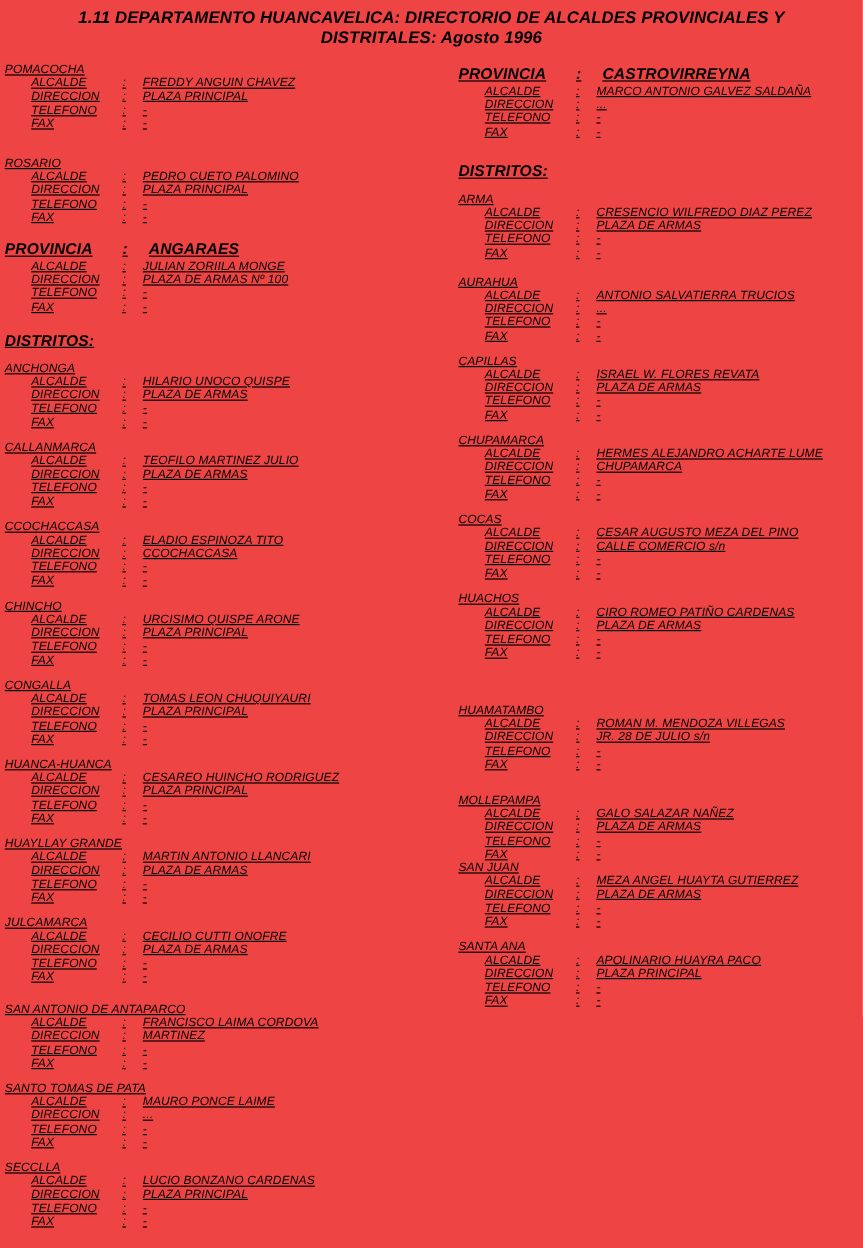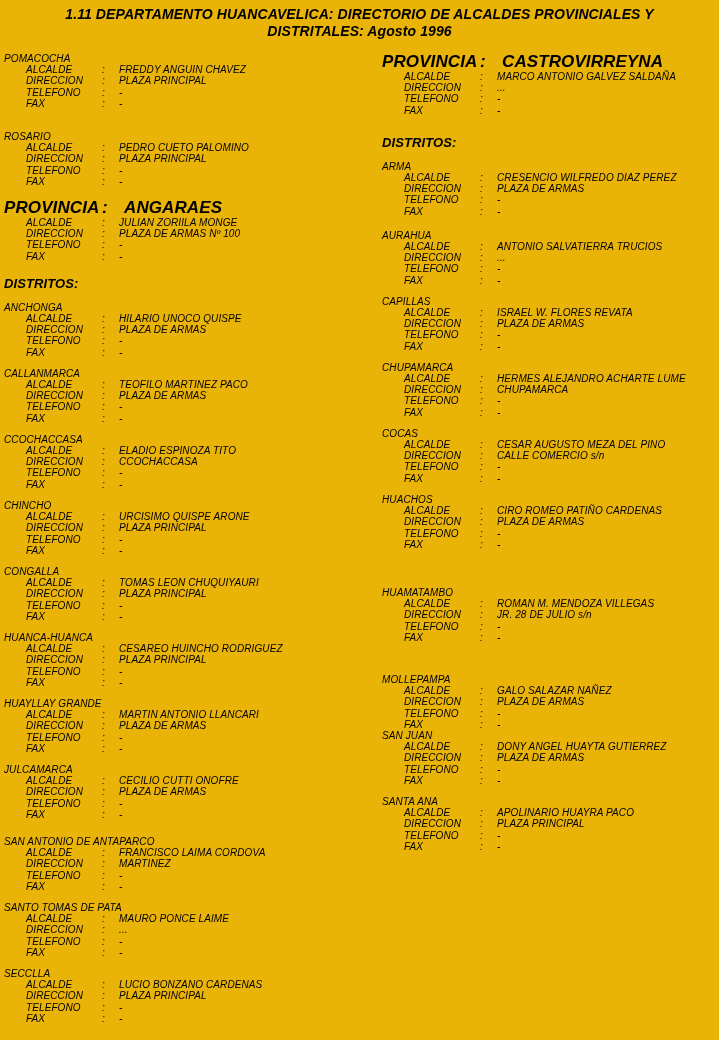--- a/index.html
+++ b/index.html
@@ -1,35 +1,35 @@
 <!DOCTYPE html>
 <html><head>
 <meta charset="utf-8">
 <style>
   html,body{margin:0;padding:0;}
   body{
     width:719px;height:1040px;background:#ffffff;color:#000000;
     font-family:"Liberation Sans",sans-serif;font-style:italic;
     position:relative;overflow:hidden;
   }
-  .page{position:absolute;inset:0;background:#eab308;}
+  .page{position:absolute;inset:0;background:#ef4444;}
   .title{
     position:absolute;top:6px;left:0;width:719px;text-align:center;
     font-weight:bold;font-size:14px;line-height:17px;letter-spacing:0.1px;
   }
-  .column{position:absolute;top:53px;}
+  .column{position:absolute;top:53px;text-decoration:underline;}
   .col-left{left:4px;width:352px;}
   .col-right{left:382px;width:333px;}
   .entry{font-size:10px;line-height:11.2px;margin-bottom:10px;letter-spacing:0.1px;}
   .ename{white-space:nowrap;}
   .row{display:grid;grid-template-columns:76px 17px 1fr;margin-left:22px;}
   .val{white-space:nowrap;}
   .prov-head{
     display:grid;grid-template-columns:98px 22px 1fr;
-    font-weight:bold;font-size:17px;line-height:17px;margin-bottom:1px;
+    font-weight:bold;font-size:13px;line-height:17px;margin-bottom:1px;
   }
   .distritos{font-weight:bold;font-size:13px;line-height:15px;margin-bottom:11px;}
 </style>
 </head>
 <body>
 
 <div class="page">
   <div class="title">
     <div>1.11 DEPARTAMENTO HUANCAVELICA: DIRECTORIO DE ALCALDES PROVINCIALES Y</div>
     <div>DISTRITALES: Agosto 1996</div>
@@ -130,21 +130,21 @@
           <span class="lbl">FAX</span>
           <span class="cln">:</span>
           <span class="val">-</span>
         </div>
       </div>
       <div class="entry">
         <div class="ename">CALLANMARCA</div>
         <div class="row">
           <span class="lbl">ALCALDE</span>
           <span class="cln">:</span>
-          <span class="val">TEOFILO MARTINEZ PACO</span>
+          <span class="val">TEOFILO MARTINEZ JULIO</span>
         </div>
         <div class="row">
           <span class="lbl">DIRECCION</span>
           <span class="cln">:</span>
           <span class="val">PLAZA DE ARMAS</span>
         </div>
         <div class="row">
           <span class="lbl">TELEFONO</span>
           <span class="cln">:</span>
           <span class="val">-</span>
@@ -523,21 +523,21 @@
           <span class="lbl">TELEFONO</span>
           <span class="cln">:</span>
           <span class="val">-</span>
         </div>
         <div class="row">
           <span class="lbl">FAX</span>
           <span class="cln">:</span>
           <span class="val">-</span>
         </div>
       </div>
-      <div class="entry" style="margin-bottom: 31px;">
+      <div class="entry" style="margin-bottom: 19px;">
         <div class="ename">HUAMATAMBO</div>
         <div class="row">
           <span class="lbl">ALCALDE</span>
           <span class="cln">:</span>
           <span class="val">ROMAN M. MENDOZA VILLEGAS</span>
         </div>
         <div class="row">
           <span class="lbl">DIRECCION</span>
           <span class="cln">:</span>
           <span class="val">JR. 28 DE JULIO s/n</span>
@@ -574,21 +574,21 @@
           <span class="lbl">FAX</span>
           <span class="cln">:</span>
           <span class="val">-</span>
         </div>
       </div>
       <div class="entry">
         <div class="ename">SAN JUAN</div>
         <div class="row">
           <span class="lbl">ALCALDE</span>
           <span class="cln">:</span>
-          <span class="val">DONY ANGEL HUAYTA GUTIERREZ</span>
+          <span class="val">MEZA ANGEL HUAYTA GUTIERREZ</span>
         </div>
         <div class="row">
           <span class="lbl">DIRECCION</span>
           <span class="cln">:</span>
           <span class="val">PLAZA DE ARMAS</span>
         </div>
         <div class="row">
           <span class="lbl">TELEFONO</span>
           <span class="cln">:</span>
           <span class="val">-</span>

